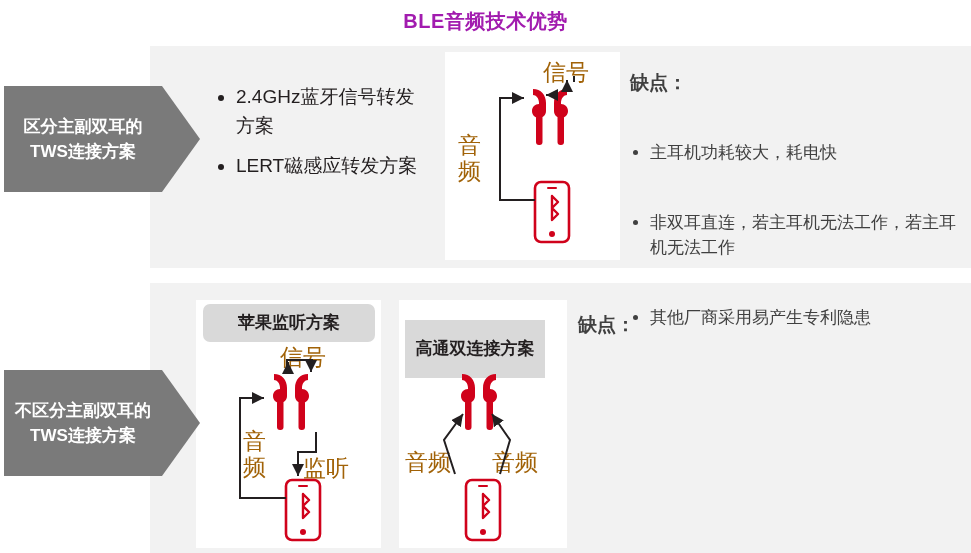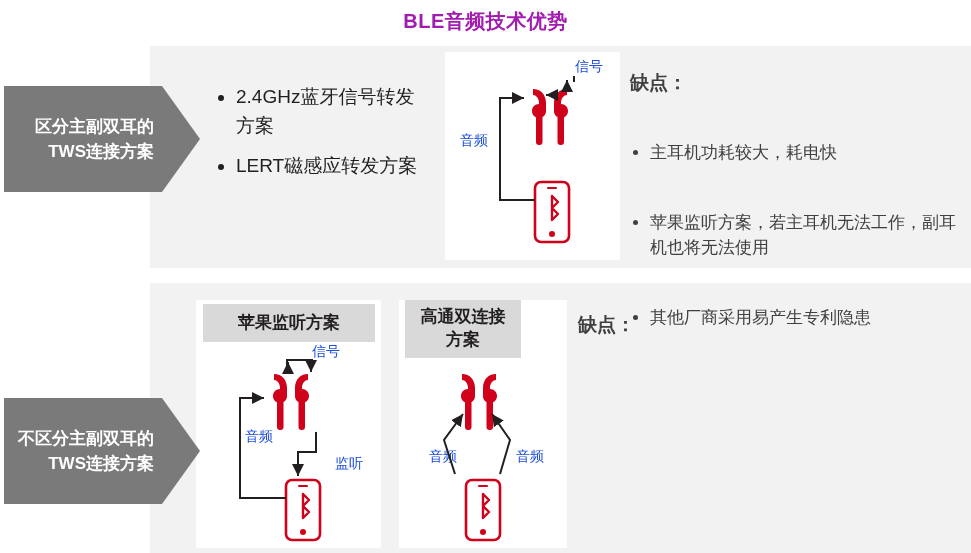--- a/index.html
+++ b/index.html
@@ -47,26 +47,26 @@
     border-left:38px solid #7a7a7a;
   }
   .arrow-tab .txt{
     position:absolute;left:0;top:0;
     width:158px;height:106px;
     display:flex;align-items:center;justify-content:center;
     color:#ffffff;
     font-size:17px;
     font-weight:bold;
     line-height:1.5;
-    text-align:right;
+    text-align:center;
     padding:0 8px;
     box-sizing:border-box;
   }
   #tab-top{left:4px;top:86px;}
-  #tab-bottom{left:4px;top:370px;margin-top:28px;}
+  #tab-bottom{left:4px;top:370px;}
 
   
   .bullets{
     position:absolute;
     font-size:19px;
     line-height:1.55;
     color:#231f20;
   }
   .bullets li{margin-bottom:10px;}
   .bullets ul{margin:4px;padding-left:22px;}
@@ -87,44 +87,44 @@
     background:#d9d9d9;
     color:#231f20;
     font-size:17px;
     font-weight:bold;
     text-align:center;
     display:flex;align-items:center;justify-content:center;
     line-height:1.35;
     padding:6px 8px;
     box-sizing:border-box;
   }
-  #chip-apple{left:203px;top:304px;width:172px;height:38px;}
-  #chip-qualcomm{left:405px;top:300px;width:116px;height:58px;}
+  #chip-apple{left:203px;top:304px;width:172px;height:38px;border-radius:7px;}
+  #chip-qualcomm{left:405px;top:320px;width:140px;height:58px;}
 
   
   .flaw{
     position:absolute;
     color:#404040;
   }
   .flaw .head{
     font-size:19px;font-weight:bold;margin-bottom:6px;
   }
   .flaw ul{margin:0;padding-left:20px;}
   .flaw li{font-size:17px;line-height:1.5;margin-bottom:2px;margin-top:44px;}
   #flaw-top{left:630px;top:70px;width:330px;}
   #flaw-bottom{left:578px;top:312px;width:385px;}
   #flaw-bottom li{margin-bottom:12px;}
 
   
   .dlabel{
     position:absolute;
-    font-size:14px;
-    color:#1d4ed8;
+    font-size:23px;
+    color:#a16207;
     line-height:1.25;
-    text-align:right;
+    text-align:left;
   }
 
   
   svg.layer{position:absolute;left:0;top:0;width:971px;height:553px;pointer-events:none;}
 </style>
 </head>
 <body>
 
 <div class="title">BLE音频技术优势</div>
 
@@ -151,21 +151,21 @@
   <ul>
     <li>2.4GHz蓝牙信号转发方案</li>
     <li>LERT磁感应转发方案</li>
   </ul>
 </div>
 
 <div class="flaw" id="flaw-top">
   <div class="head">缺点：</div>
   <ul>
     <li>主耳机功耗较大，耗电快</li>
-    <li>苹果监听方案，若主耳机无法工作，副耳机也将无法使用</li>
+    <li>非双耳直连，若主耳机无法工作，若主耳机无法工作</li>
     <li>其他厂商采用易产生专利隐患</li>
   </ul>
 </div>
 
 <div class="chip" id="chip-apple">苹果监听方案</div>
 <div class="chip" id="chip-qualcomm">高通双连接方案</div>
 
 <div class="flaw" id="flaw-bottom">
   <div class="head">缺点：</div>
 </div>

